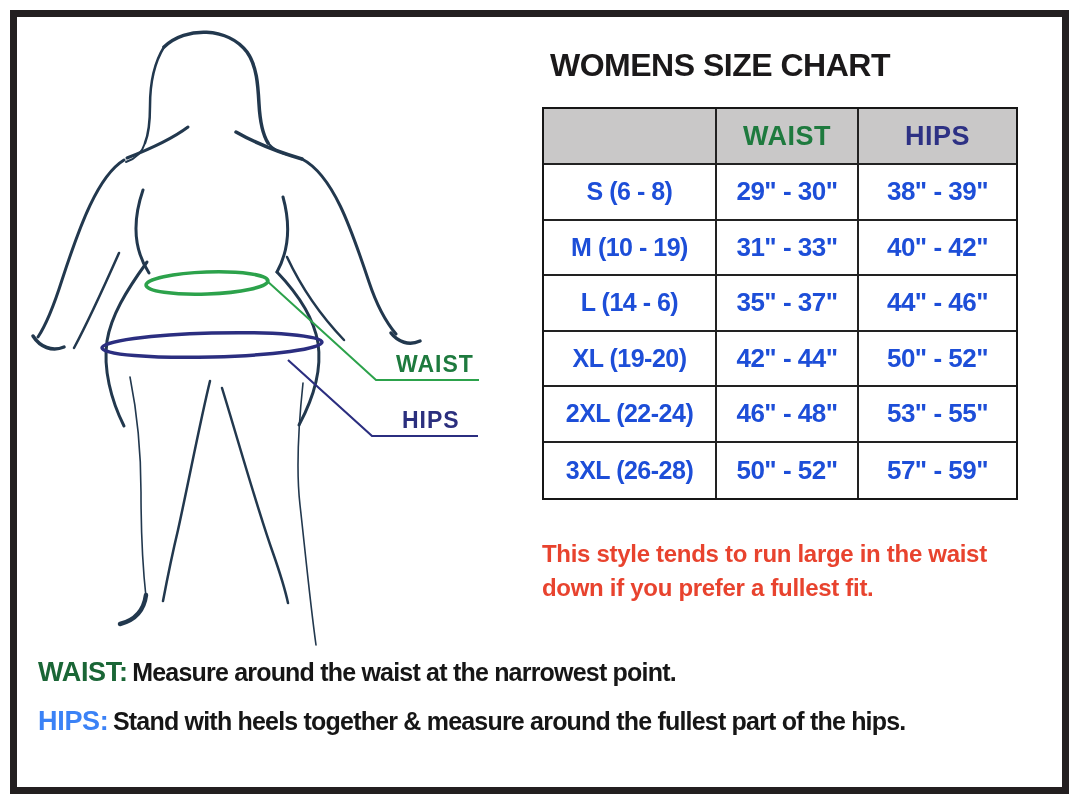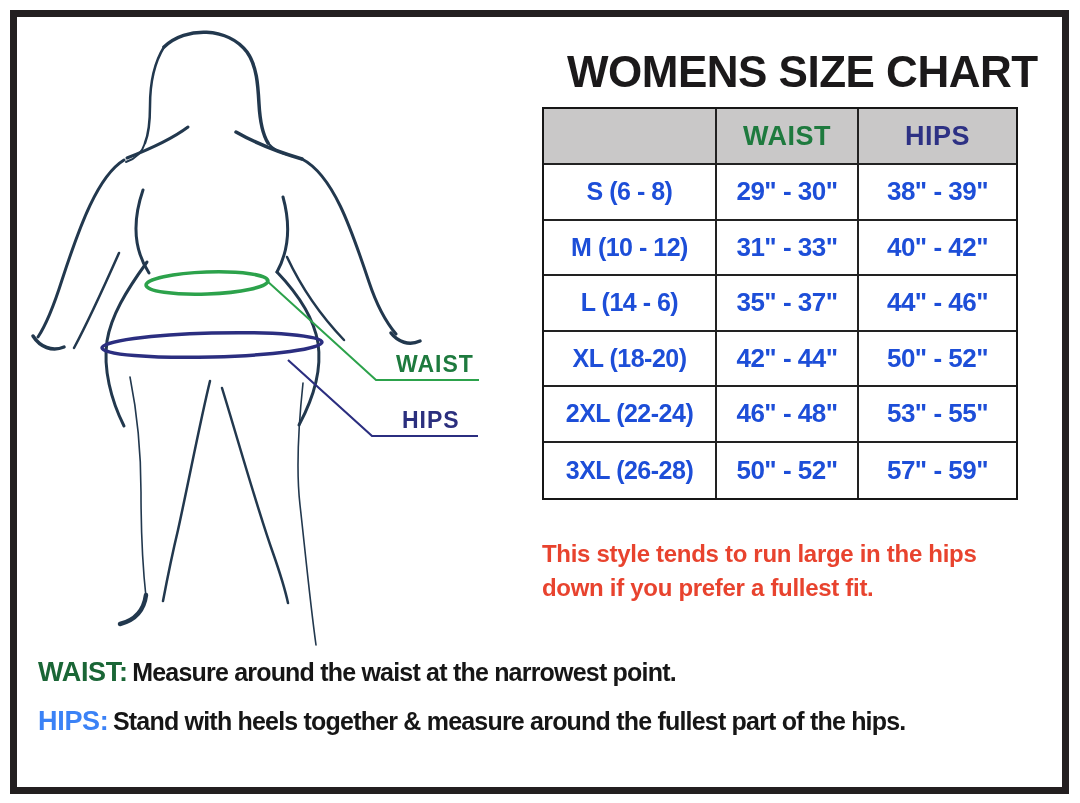--- a/index.html
+++ b/index.html
@@ -8,22 +8,22 @@
     position:relative; width:1080px; height:803px; background:#ffffff;
     font-family:"Liberation Sans", sans-serif; overflow:hidden;
   }
   .frame {
     position:absolute; left:10px; top:10px; width:1059px; height:784px;
     border:7px solid #231f20; pointer-events:none;
   }
   .figure-svg { position:absolute; left:0; top:0; }
 
   .title {
-    position:absolute; left:567px; top:47px; width:460px;
-    font-size:44px; font-weight:bold; color:#1b191a; letter-spacing:-0.5px;
+    position:absolute; left:550px; top:47px; width:460px;
+    font-size:32px; font-weight:bold; color:#1b191a; letter-spacing:-0.5px;
     white-space:nowrap;
   }
 
   .size-table {
     position:absolute; left:542px; top:107px;
     display:grid;
     grid-template-columns:173px 142px 157px;
     grid-template-rows:56px repeat(6, 55.5px);
     border:2.5px solid #161616;
     background:#ffffff;
@@ -113,43 +113,43 @@
 
   <div class="size-table">
     <div class="cell hdr"></div>
     <div class="cell hdr hdr-waist">WAIST</div>
     <div class="cell hdr hdr-hips last-col">HIPS</div>
 
     <div class="cell size-col">S (6 - 8)</div>
     <div class="cell val">29" - 30"</div>
     <div class="cell val last-col">38" - 39"</div>
 
-    <div class="cell size-col">M (10 - 12)</div>
+    <div class="cell size-col">M (10 - 19)</div>
     <div class="cell val">31" - 33"</div>
     <div class="cell val last-col">40" - 42"</div>
 
     <div class="cell size-col">L (14 - 6)</div>
     <div class="cell val">35" - 37"</div>
     <div class="cell val last-col">44" - 46"</div>
 
-    <div class="cell size-col">XL (18-20)</div>
+    <div class="cell size-col">XL (19-20)</div>
     <div class="cell val">42" - 44"</div>
     <div class="cell val last-col">50" - 52"</div>
 
     <div class="cell size-col">2XL (22-24)</div>
     <div class="cell val">46" - 48"</div>
     <div class="cell val last-col">53" - 55"</div>
 
     <div class="cell size-col last-row">3XL (26-28)</div>
     <div class="cell val last-row">50" - 52"</div>
     <div class="cell val last-col last-row">57" - 59"</div>
   </div>
 
   <div class="fit-note">
-    <div>This style tends to run large in the hips</div>
+    <div>This style tends to run large in the waist</div>
     <div>down if you prefer a fullest fit.</div>
   </div>
 
   <div class="definitions">
     <div class="def-line">
       <span class="def-term waist">WAIST:</span>
       <span class="def-text">Measure around the waist at the narrowest point.</span>
     </div>
     <div class="def-line">
       <span class="def-term hips">HIPS:</span>

